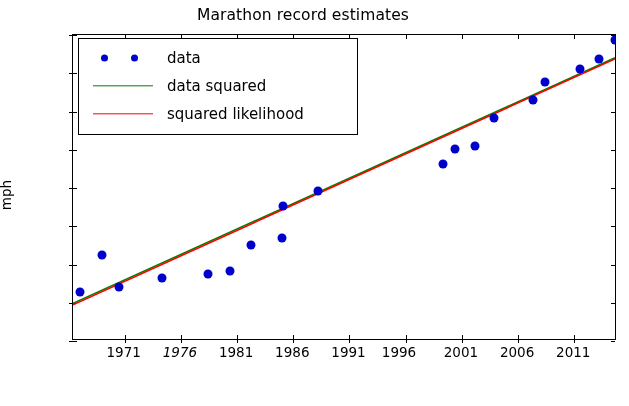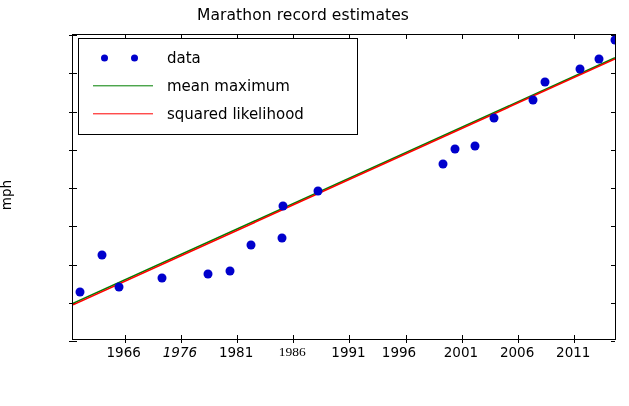--- a/index.html
+++ b/index.html
@@ -152,44 +152,44 @@
           <div class="marker" style="left: 459.702px; top: 65.025px; background: rgb(0, 0, 204);"></div>
           <div class="marker" style="left: 472.066px; top: 46.665px; background: rgb(0, 0, 204);"></div>
           <div class="marker" style="left: 506.909px; top: 33.66px; background: rgb(0, 0, 204);"></div>
           <div class="marker" style="left: 526.017px; top: 24.0975px; background: rgb(0, 0, 204);"></div>
           <div class="marker" style="left: 541.752px; top: 5.355px; background: rgb(0, 0, 204);"></div>
         </div>
     </div>
   </div>
 
   <div id="ticklabels">
-      <div class="xticklabel" style="left: 123.702px;">1966</div>
+      <div class="xticklabel" style="left: 123.702px;">1971</div>
       <div class="xticklabel" style="left: 179.901px; font-style: italic;">1976</div>
       <div class="xticklabel" style="left: 236.099px;">1981</div>
-      <div class="xticklabel" style="left: 292.298px; font-family: Liberation Serif, serif;">1986</div>
+      <div class="xticklabel" style="left: 292.298px;">1986</div>
       <div class="xticklabel" style="left: 348.496px;">1991</div>
       <div class="xticklabel" style="left: 399px;">1996</div>
       <div class="xticklabel" style="left: 460.893px;">2001</div>
       <div class="xticklabel" style="left: 517.091px;">2006</div>
       <div class="xticklabel" style="left: 573.289px;">2011</div>
     </div>
 
   <div id="legend">
       <div class="legend-row">
         <span class="legend-key">
           <span class="legend-dot" style="left: 14px; background: rgb(0, 0, 204);"></span>
           <span class="legend-dot" style="left: 44px; background: rgb(0, 0, 204);"></span>
         </span>
         <span class="legend-label">data</span>
       </div>
       <div class="legend-row">
         <span class="legend-key">
           <span class="legend-line" style="background: rgb(0, 128, 0);"></span>
         </span>
-        <span class="legend-label">mean maximum</span>
+        <span class="legend-label">data squared</span>
       </div>
       <div class="legend-row">
         <span class="legend-key">
           <span class="legend-line" style="background: rgb(255, 0, 0);"></span>
         </span>
         <span class="legend-label">squared likelihood</span>
       </div>
     </div>
 
 </div>

